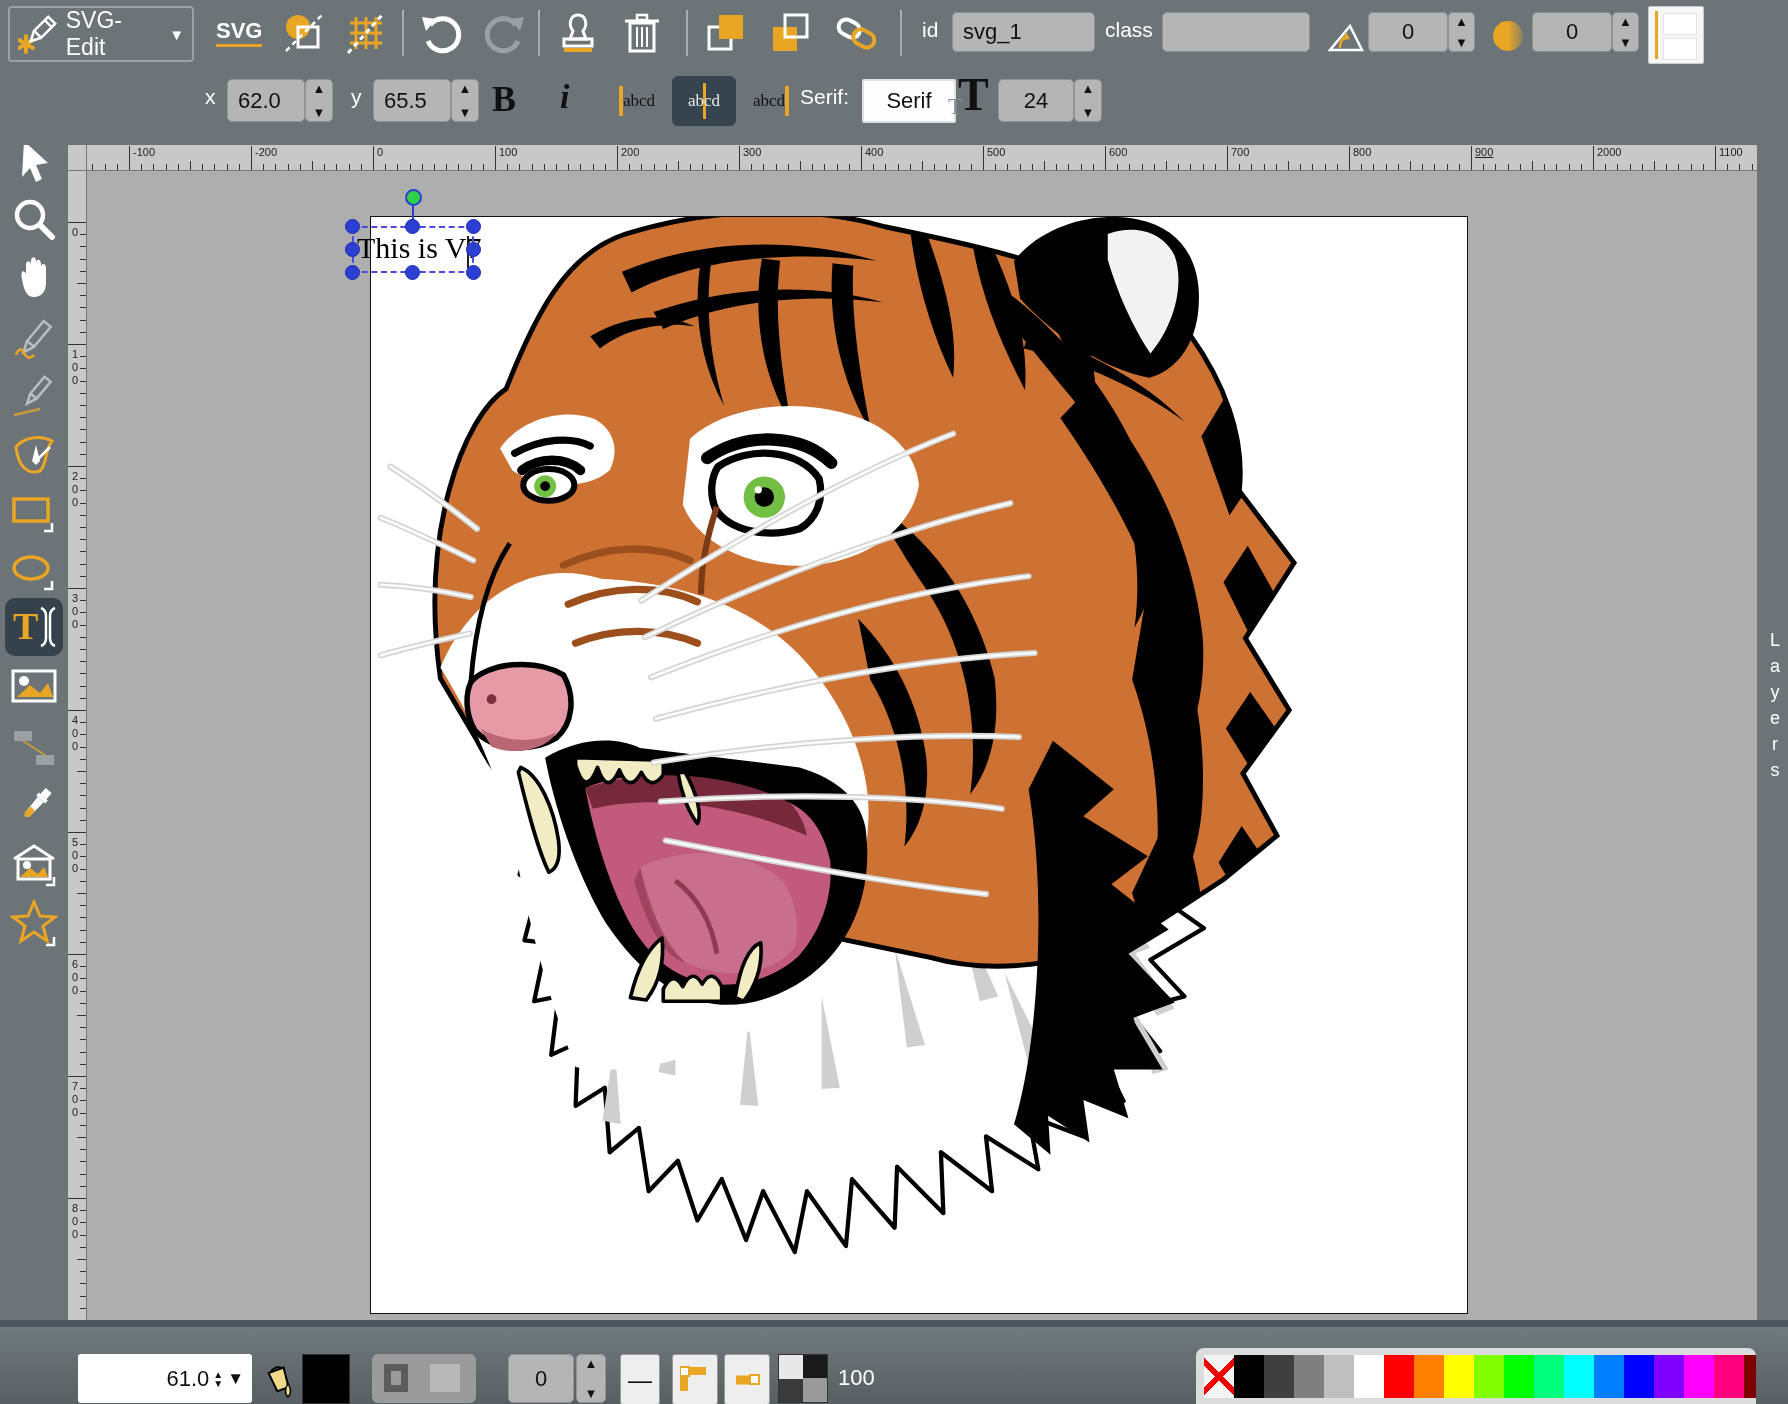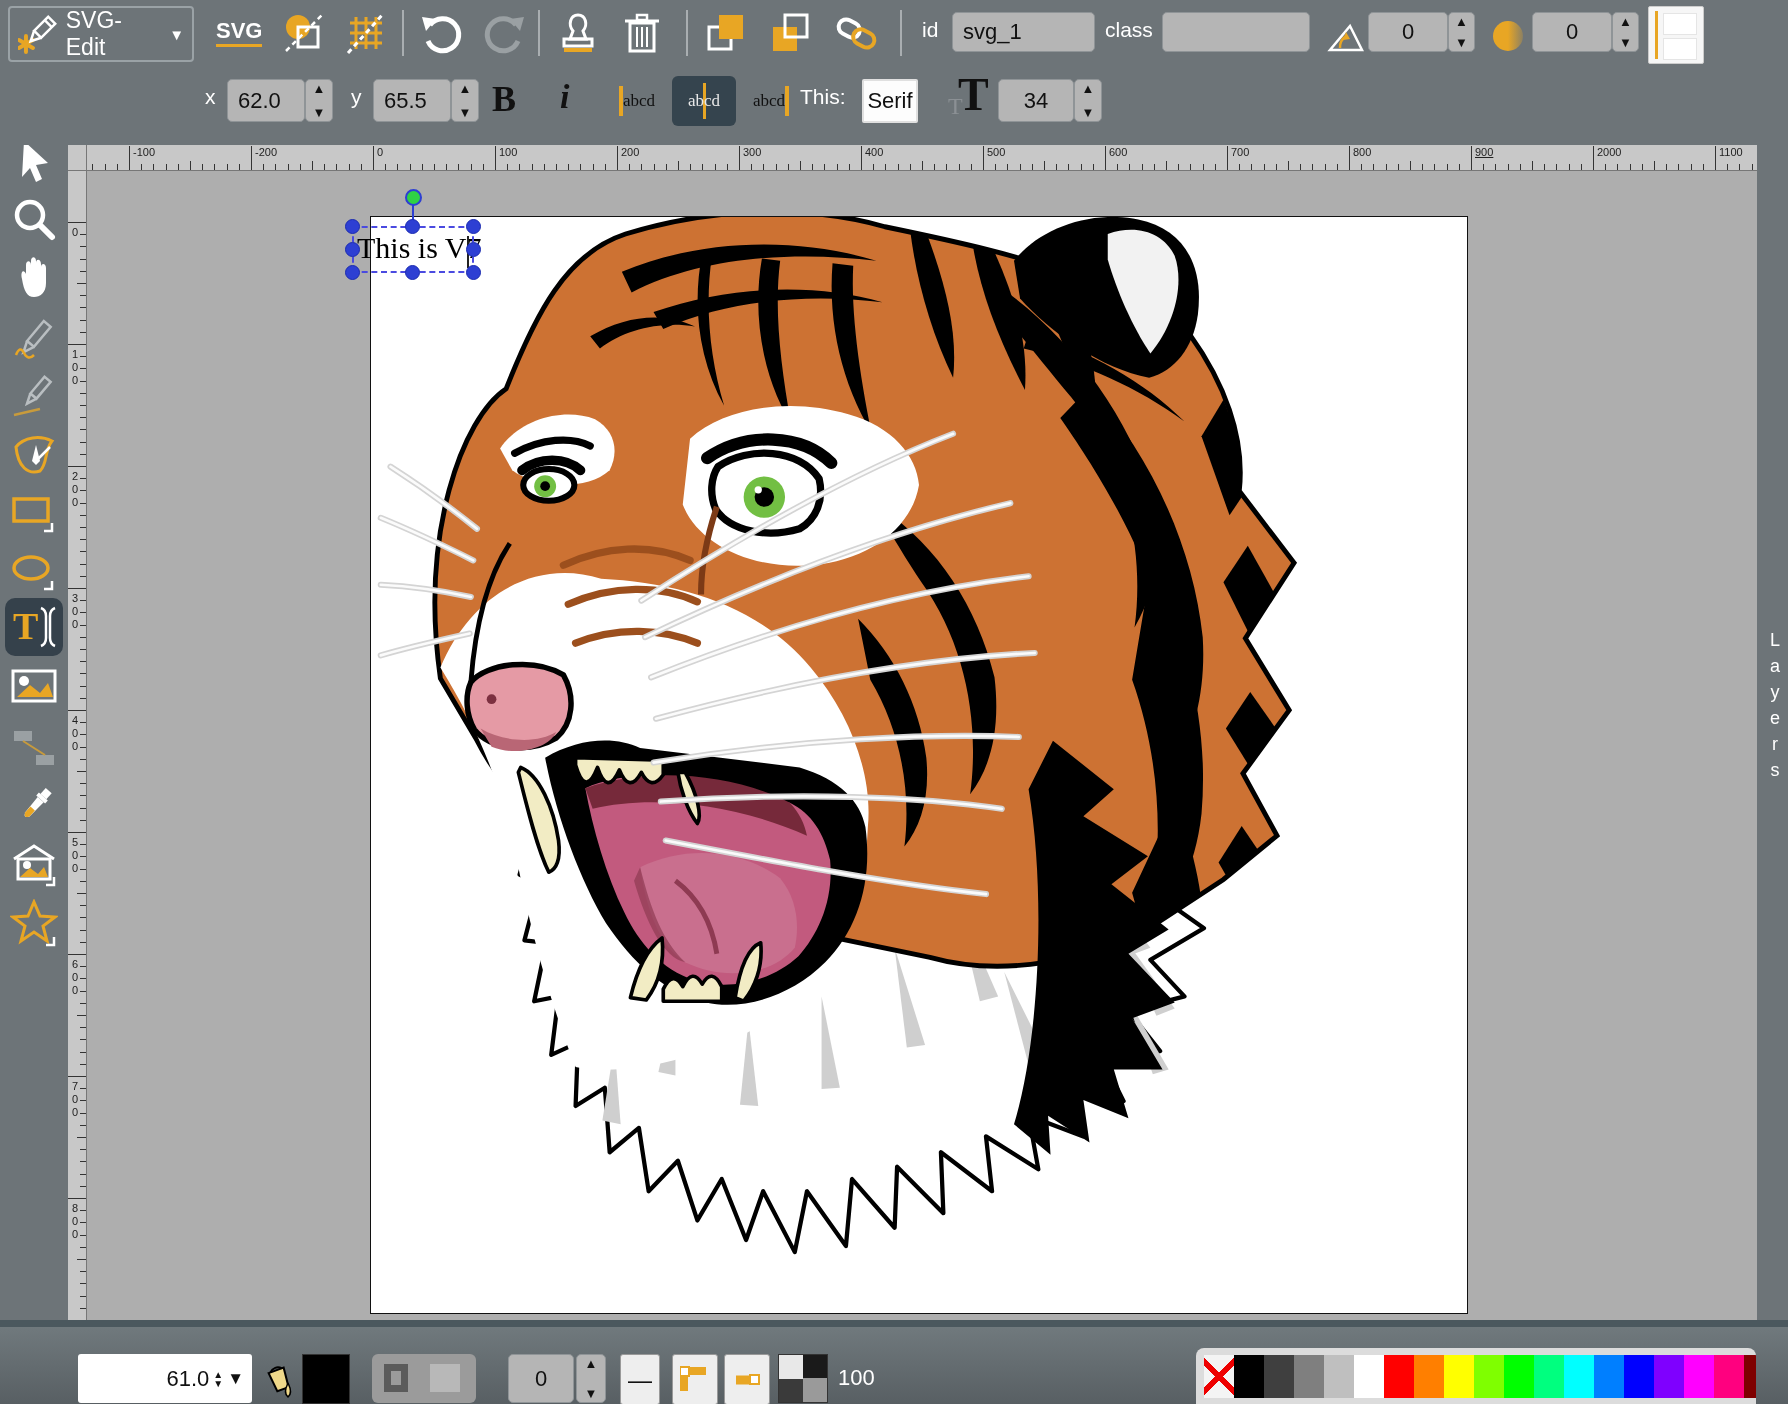--- a/index.html
+++ b/index.html
@@ -214,28 +214,28 @@
         <span class="ybar"></span>
         <span>abcd</span>
       </div>
     <div class="abs align-btn align-sel" style="left:672px;width:64px;height:50px;top:76px;">
         <span style="background:linear-gradient(90deg,transparent 46%,#e8a624 46%,#e8a624 56%,transparent 56%);padding:8px 0;">abcd</span>
       </div>
     <div class="abs align-btn" style="left:742px;">
         <span>abcd</span>
         <span class="ybar"></span>
       </div>
-    <span class="abs lbl" style="left:800px;top:85px;">This:</span>
-    <div class="abs" style="left:862px;top:79px;width:56px;height:44px;background:#fdfdfd;border:2px solid #e0e0e0;border-radius:2px;display:flex;align-items:center;justify-content:center;font-size:22px;color:#111;cursor:pointer;box-sizing:border-box;">Serif</div>
+    <span class="abs lbl" style="left:800px;top:85px;">Serif:</span>
+    <div class="abs" style="left:862px;top:79px;width:94px;height:44px;background:#fdfdfd;border:2px solid #e0e0e0;border-radius:2px;display:flex;align-items:center;justify-content:center;font-size:22px;color:#111;cursor:pointer;box-sizing:border-box;">Serif</div>
     <div class="abs" style="left:948px;top:74px;width:48px;height:48px;">
       <span style="position:absolute;left:0;bottom:2px;font-family:'Liberation Serif',serif;font-size:24px;color:#8b9094;">T</span>
       <span style="position:absolute;left:10px;top:-6px;font-family:'Liberation Serif',serif;font-size:46px;font-weight:bold;color:#111;">T</span>
     </div>
     <div class="abs field" style="left:998px;top:79px;width:76px;height:43px;justify-content:center;">
-        <span>34</span>
+        <span>24</span>
       </div>
     <div class="abs spin" style="left:1074px;top:79px;width:28px;height:43px;">
         <div class="up"></div>
         <div class="dn"></div>
       </div>
   </div>
 
   <div id="tools-left" class="abs">
     <svg class="abs ltool" style="top:12px;" viewBox="0 0 48 48">
       <path d="M14,4 L38,26 L26,28 L32,42 L26,45 L20,31 L12,40 Z" fill="#fff"></path>

